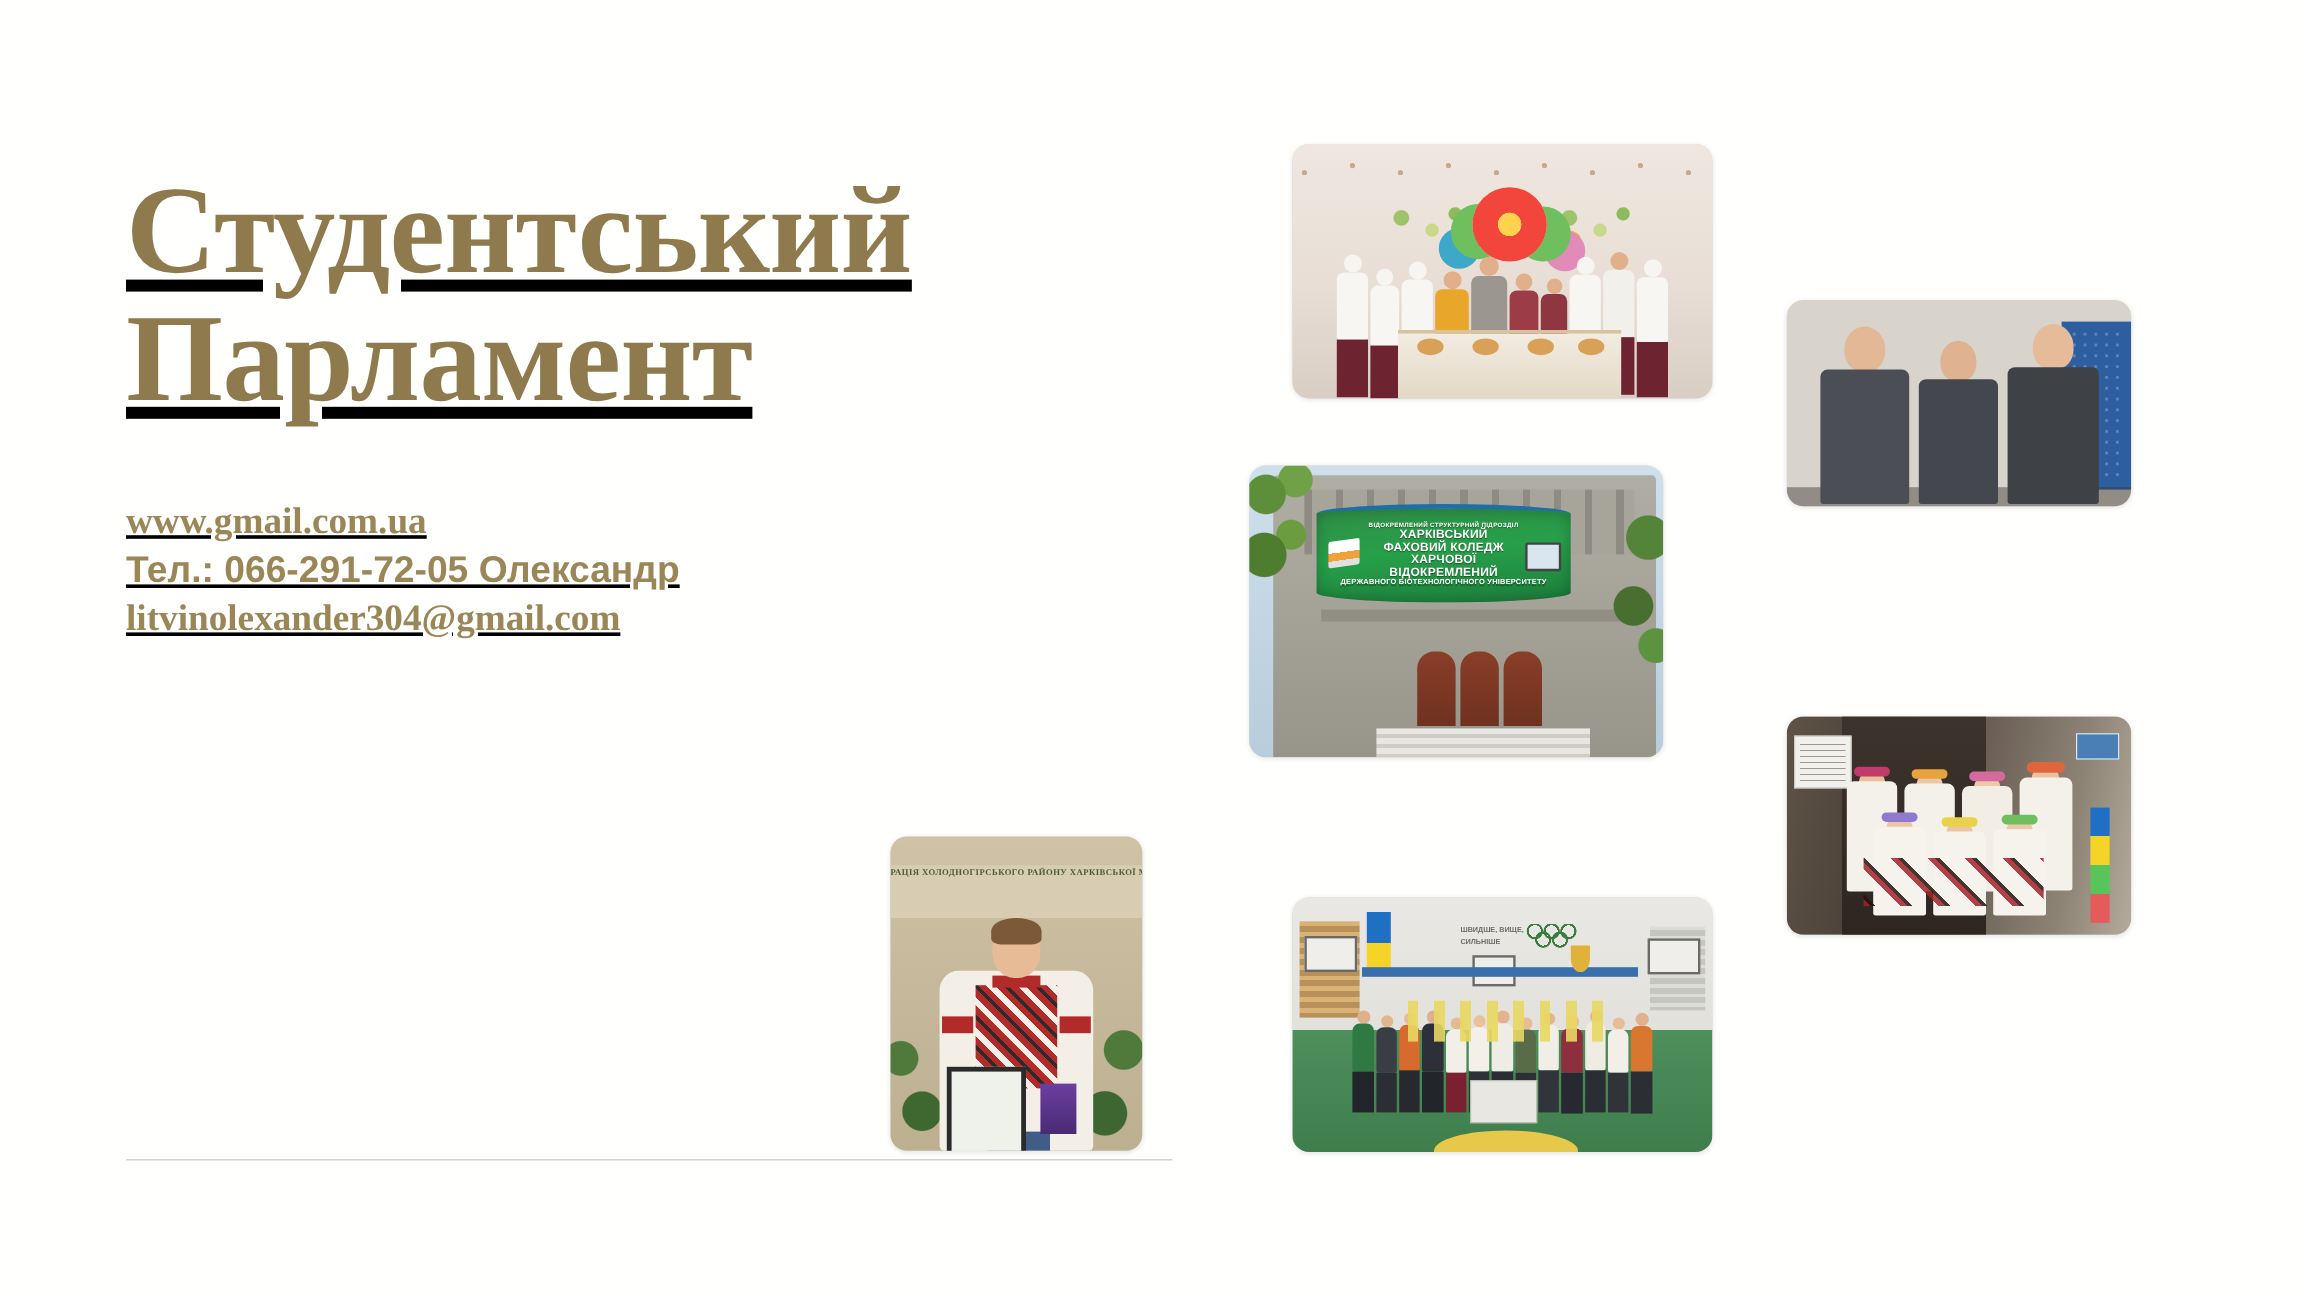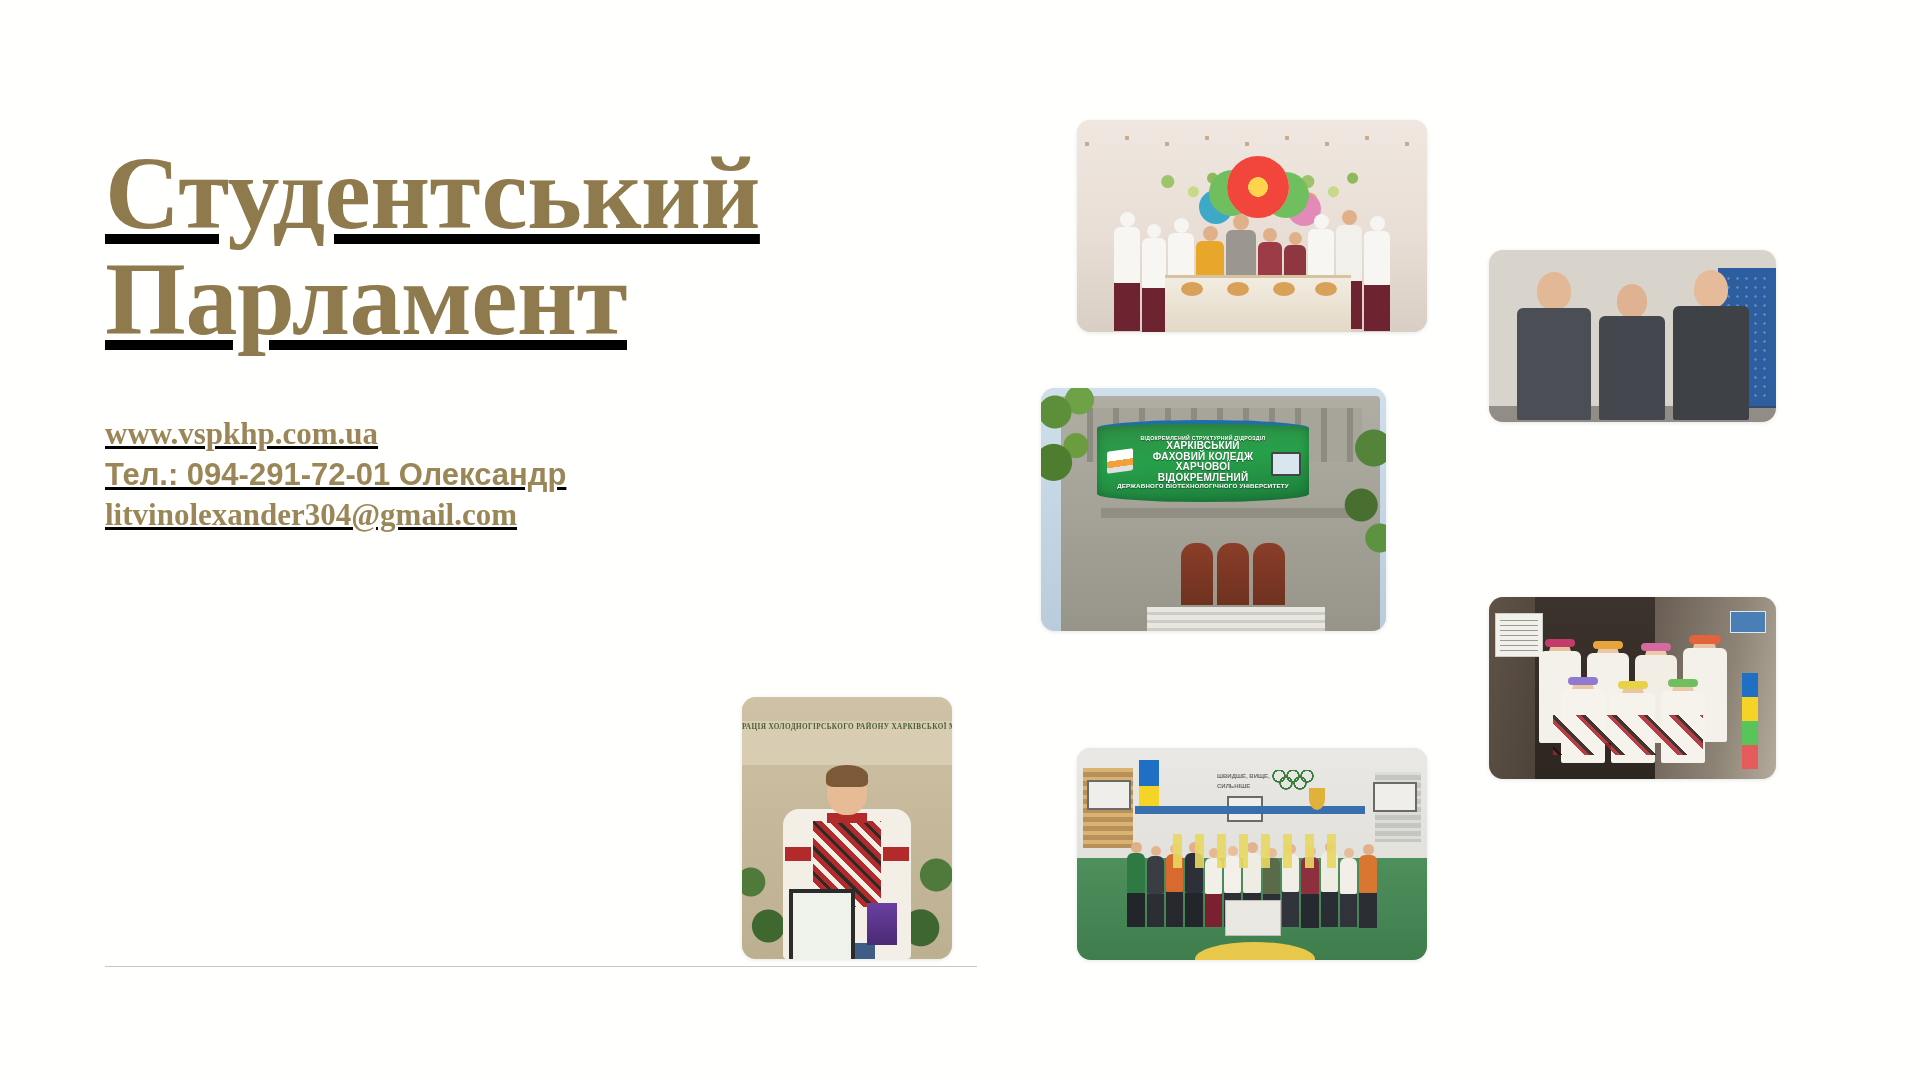--- a/index.html
+++ b/index.html
@@ -289,22 +289,22 @@
 
 <div id="slide">
 
   <div id="left-col">
 
     <h1 id="slide-title">Студентський
 Парламент</h1>
 
 
     <div id="contact-block">
-      <div class="contact-line serif">www.vspkhp.com.ua</div>
-      <div class="contact-line mixed">Тел.: 094-291-72-01 Олександр</div>
+      <div class="contact-line serif">www.gmail.com.ua</div>
+      <div class="contact-line mixed">Тел.: 066-291-72-05 Олександр</div>
       <div class="contact-line serif">litvinolexander304@gmail.com</div>
     </div>
   </div>
 
   <div id="divider"></div>
 
   <div class="photo" id="photo-culinary">
     <div class="scene">
       <div class="wall"></div>
       <div class="wave"></div>

